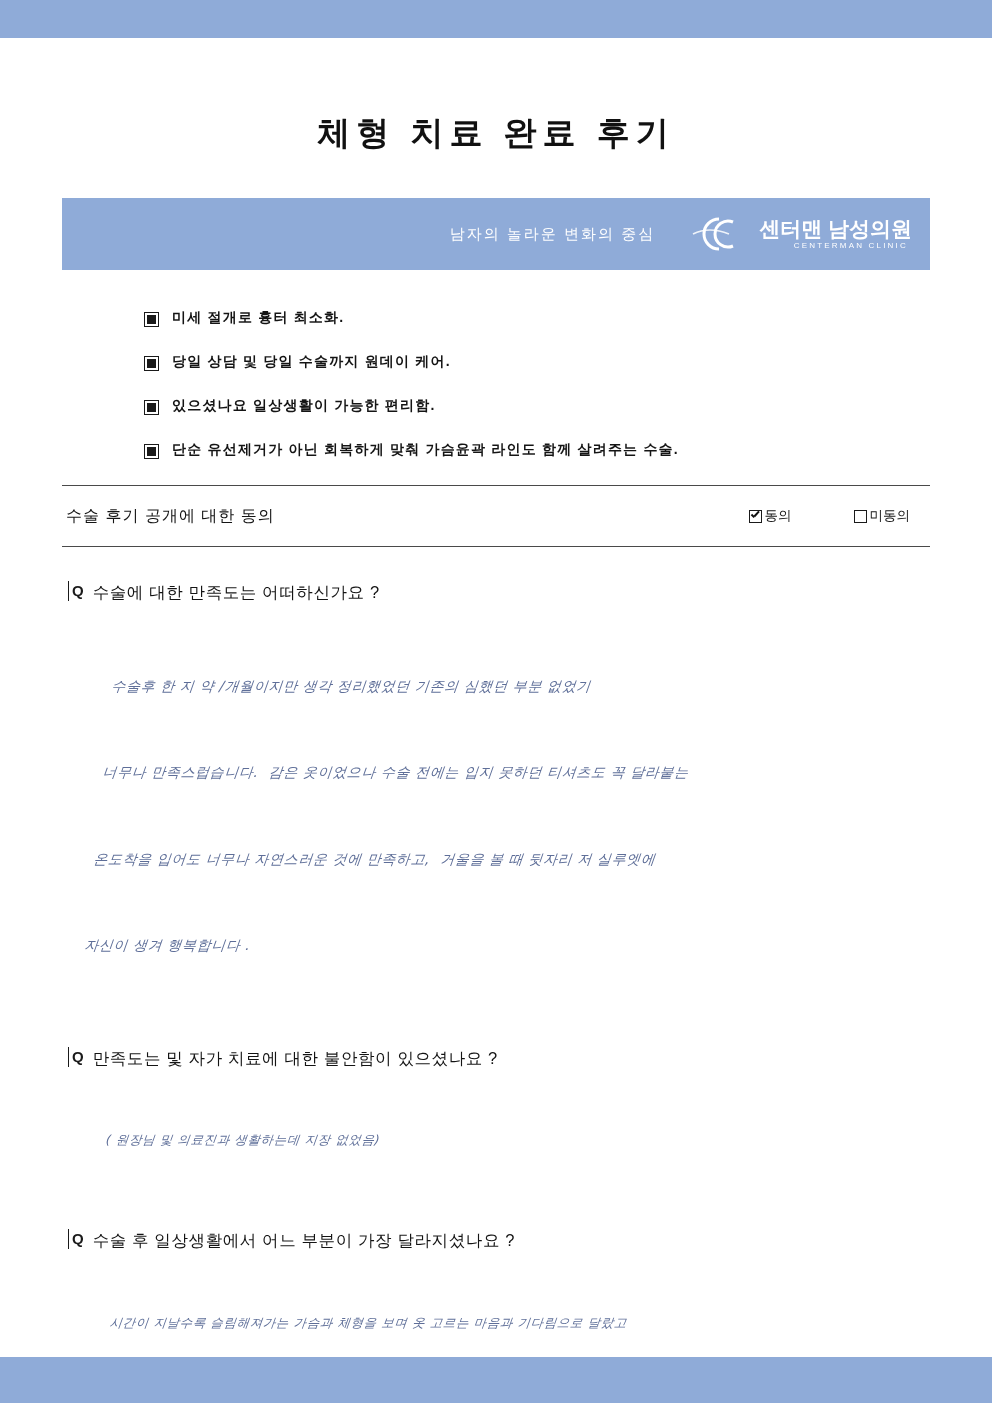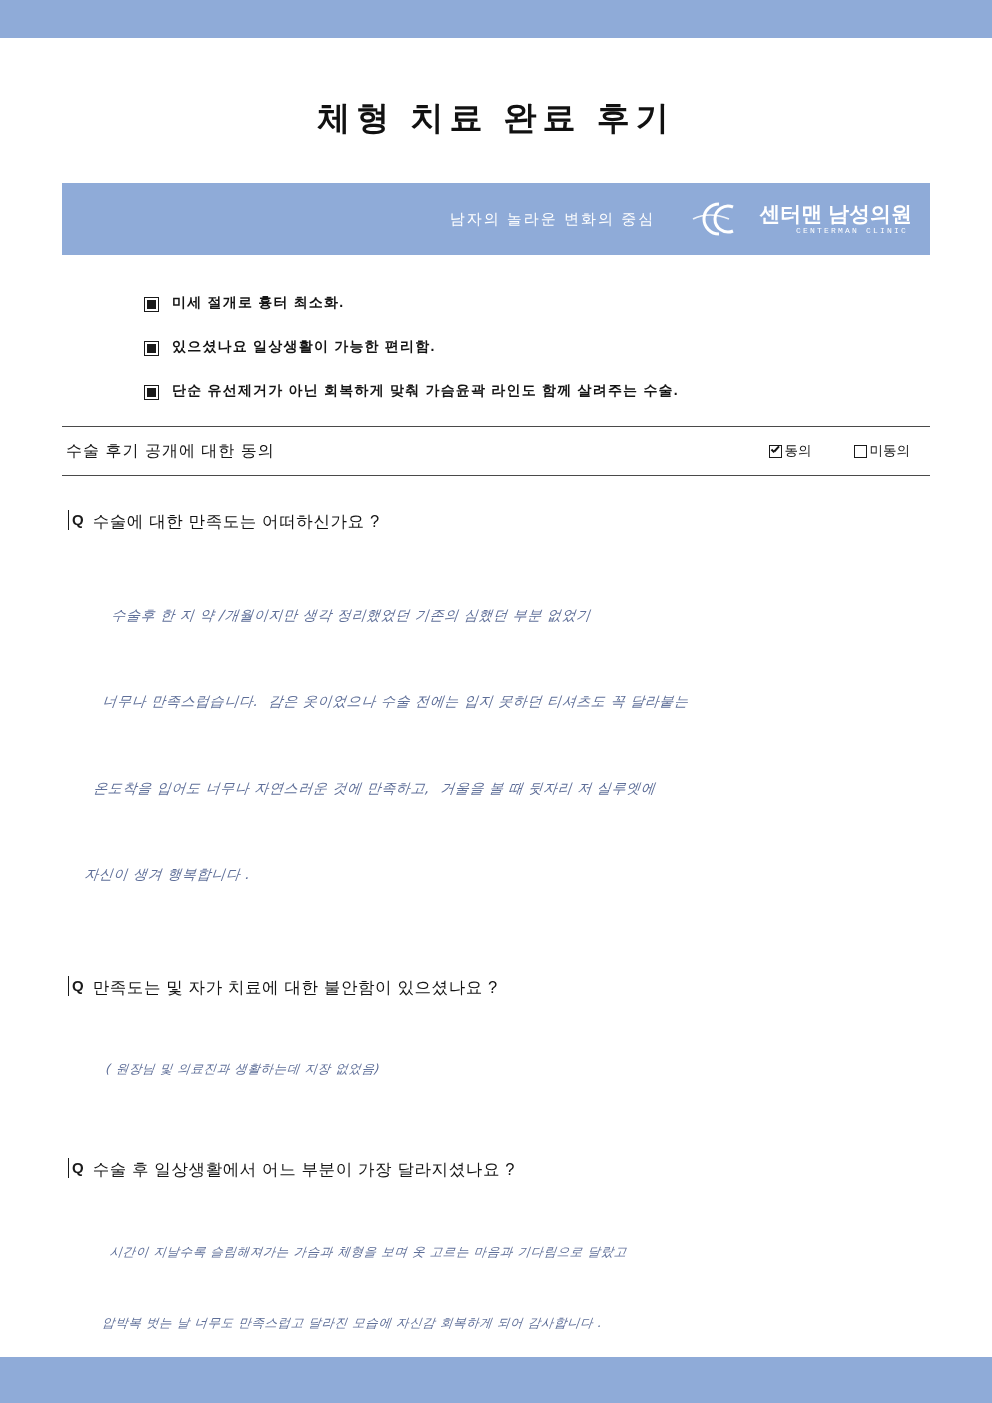--- a/index.html
+++ b/index.html
@@ -36,21 +36,21 @@
     width: 992px;
     height: 46px;
     background: #8fabd8;
   }
   .content {
     position: absolute;
     top: 38px;
     left: 0;
     right: 0;
     bottom: 46px;
-    padding: 0 62px;
+    padding: 15px 62px;
     box-sizing: border-box;
   }
   .doc-title {
     text-align: center;
     font-size: 33px;
     font-weight: bold;
     letter-spacing: 6px;
     color: #111111;
     margin-top: 58px;
     margin-bottom: 0;
@@ -94,21 +94,20 @@
     color: #ffffff;
     letter-spacing: 0px;
   }
   .logo-sub {
     font-size: 8px;
     color: #ffffff;
     letter-spacing: 2.2px;
     margin-top: 3px;
     align-self: flex-end;
     padding-right: 4px;
-    font-family: Liberation Mono, monospace;
   }
   .bullets {
     margin-top: 38px;
     padding-left: 82px;
   }
   .bullet-row {
     display: flex;
     align-items: flex-start;
     margin-bottom: 25px;
   }
@@ -126,36 +125,36 @@
     font-size: 14px;
     font-weight: bold;
     letter-spacing: 1.2px;
     color: #141414;
     line-height: 1.3;
   }
   .consent-row {
     margin-top: 26px;
     border-top: 1.4px solid #4a4a4a;
     border-bottom: 1.4px solid #4a4a4a;
-    height: 50px;
+    height: 62px;
     display: flex;
     align-items: center;
     justify-content: space-between;
     padding: 0 6px 0 4px;
     box-sizing: border-box;
   }
   .consent-label {
     font-size: 16px;
     letter-spacing: 1px;
     color: #141414;
   }
   .consent-options {
     display: flex;
     align-items: flex-end;
-    gap: 42px;
+    gap: 62px;
     padding-right: 14px;
   }
   .opt {
     display: flex;
     align-items: center;
     font-size: 13.5px;
     color: #141414;
   }
   .chk {
     width: 11px;
@@ -262,20 +261,24 @@
       </div>
     </div>
 
     <div class="bullets">
       <div class="bullet-row">
         <span class="bullet-mark"></span>
         <span class="bullet-text">미세 절개로 흉터 최소화.</span>
       </div>
       <div class="bullet-row">
         <span class="bullet-mark"></span>
+        <span class="bullet-text">당일 상담 및 당일 수술까지 원데이 케어.</span>
+      </div>
+      <div class="bullet-row">
+        <span class="bullet-mark"></span>
         <span class="bullet-text">있으셨나요 일상생활이 가능한 편리함.</span>
       </div>
       <div class="bullet-row">
         <span class="bullet-mark"></span>
         <span class="bullet-text">단순 유선제거가 아닌 회복하게 맞춰 가슴윤곽 라인도 함께 살려주는 수술.</span>
       </div>
     </div>
 
     <div class="consent-row">
       <div class="consent-label">수술 후기 공개에 대한 동의</div>

